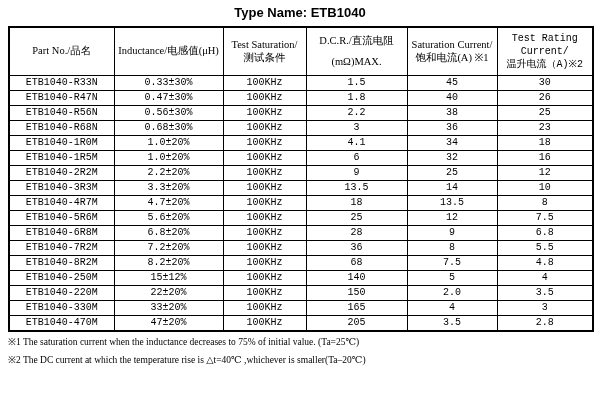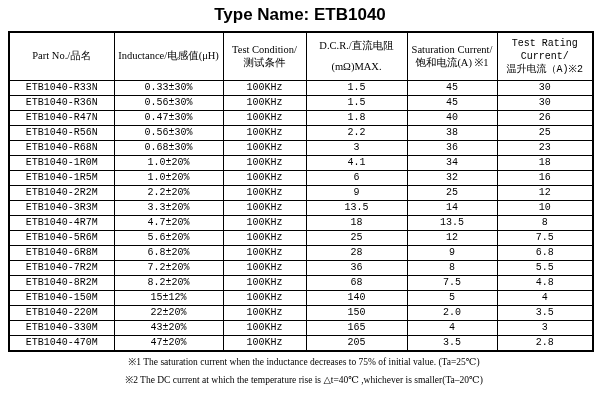--- a/index.html
+++ b/index.html
@@ -14,21 +14,21 @@
   .page {
     position: relative;
     width: 600px;
     height: 406px;
     overflow: hidden;
   }
   .title {
     margin: 5px 0 6px 0;
     text-align: center;
     font-family: "Liberation Sans", "DejaVu Sans", sans-serif;
-    font-size: 17px;
+    font-size: 13px;
     font-weight: bold;
     letter-spacing: 0px;
   }
   table.spec-table {
     margin-left: 8px;
     width: 584px;
     border-collapse: collapse;
     table-layout: fixed;
     border: 2px solid #000;
   }
@@ -57,21 +57,20 @@
     margin-top: 7px;
   }
   .spec-table tbody td {
     height: 15px;
     font-size: 10px;
     line-height: 14px;
     font-family: "Liberation Mono", "DejaVu Sans Mono", monospace;
   }
   .footnotes {
     margin: 5px 0 0 8px;
-    text-align: center;
   }
   .footnotes p {
     margin: 0 0 7px 0;
     font-size: 9.5px;
     line-height: 11px;
     font-family: "Liberation Serif", "DejaVu Serif", serif;
   }
 </style>
 </head>
 <body>
@@ -91,21 +90,21 @@
       </colgroup>
     <thead data-name="table-header">
       <tr id="head-row" data-name="header-row">
           <th data-name="column-header-part-no">
             <div>Part No./品名</div>
           </th>
           <th data-name="column-header-inductance">
             <div>Inductance/电感值(μH)</div>
           </th>
           <th data-name="column-header-test-condition">
-            <div>Test Condition/</div>
+            <div>Test Saturation/</div>
             <div>测试条件</div>
           </th>
           <th data-name="column-header-dcr">
             <div>D.C.R./直流电阻</div>
             <div>(mΩ)MAX.</div>
           </th>
           <th data-name="column-header-saturation-current">
             <div>Saturation Current/</div>
             <div>饱和电流(A) ※1</div>
           </th>
@@ -119,28 +118,20 @@
     <tbody id="body-rows" data-name="table-body">
         <tr data-name="table-row">
           <td data-name="part-no-cell">ETB1040-R33N</td>
           <td data-name="inductance-cell">0.33±30%</td>
           <td data-name="test-condition-cell">100KHz</td>
           <td data-name="dcr-cell">1.5</td>
           <td data-name="saturation-current-cell">45</td>
           <td data-name="heat-rating-current-cell">30</td>
         </tr>
         <tr data-name="table-row">
-          <td data-name="part-no-cell">ETB1040-R36N</td>
-          <td data-name="inductance-cell">0.56±30%</td>
-          <td data-name="test-condition-cell">100KHz</td>
-          <td data-name="dcr-cell">1.5</td>
-          <td data-name="saturation-current-cell">45</td>
-          <td data-name="heat-rating-current-cell">30</td>
-        </tr>
-        <tr data-name="table-row">
           <td data-name="part-no-cell">ETB1040-R47N</td>
           <td data-name="inductance-cell">0.47±30%</td>
           <td data-name="test-condition-cell">100KHz</td>
           <td data-name="dcr-cell">1.8</td>
           <td data-name="saturation-current-cell">40</td>
           <td data-name="heat-rating-current-cell">26</td>
         </tr>
         <tr data-name="table-row">
           <td data-name="part-no-cell">ETB1040-R56N</td>
           <td data-name="inductance-cell">0.56±30%</td>
@@ -223,38 +214,38 @@
         </tr>
         <tr data-name="table-row">
           <td data-name="part-no-cell">ETB1040-8R2M</td>
           <td data-name="inductance-cell">8.2±20%</td>
           <td data-name="test-condition-cell">100KHz</td>
           <td data-name="dcr-cell">68</td>
           <td data-name="saturation-current-cell">7.5</td>
           <td data-name="heat-rating-current-cell">4.8</td>
         </tr>
         <tr data-name="table-row">
-          <td data-name="part-no-cell">ETB1040-150M</td>
+          <td data-name="part-no-cell">ETB1040-250M</td>
           <td data-name="inductance-cell">15±12%</td>
           <td data-name="test-condition-cell">100KHz</td>
           <td data-name="dcr-cell">140</td>
           <td data-name="saturation-current-cell">5</td>
           <td data-name="heat-rating-current-cell">4</td>
         </tr>
         <tr data-name="table-row">
           <td data-name="part-no-cell">ETB1040-220M</td>
           <td data-name="inductance-cell">22±20%</td>
           <td data-name="test-condition-cell">100KHz</td>
           <td data-name="dcr-cell">150</td>
           <td data-name="saturation-current-cell">2.0</td>
           <td data-name="heat-rating-current-cell">3.5</td>
         </tr>
         <tr data-name="table-row">
           <td data-name="part-no-cell">ETB1040-330M</td>
-          <td data-name="inductance-cell">43±20%</td>
+          <td data-name="inductance-cell">33±20%</td>
           <td data-name="test-condition-cell">100KHz</td>
           <td data-name="dcr-cell">165</td>
           <td data-name="saturation-current-cell">4</td>
           <td data-name="heat-rating-current-cell">3</td>
         </tr>
         <tr data-name="table-row">
           <td data-name="part-no-cell">ETB1040-470M</td>
           <td data-name="inductance-cell">47±20%</td>
           <td data-name="test-condition-cell">100KHz</td>
           <td data-name="dcr-cell">205</td>

